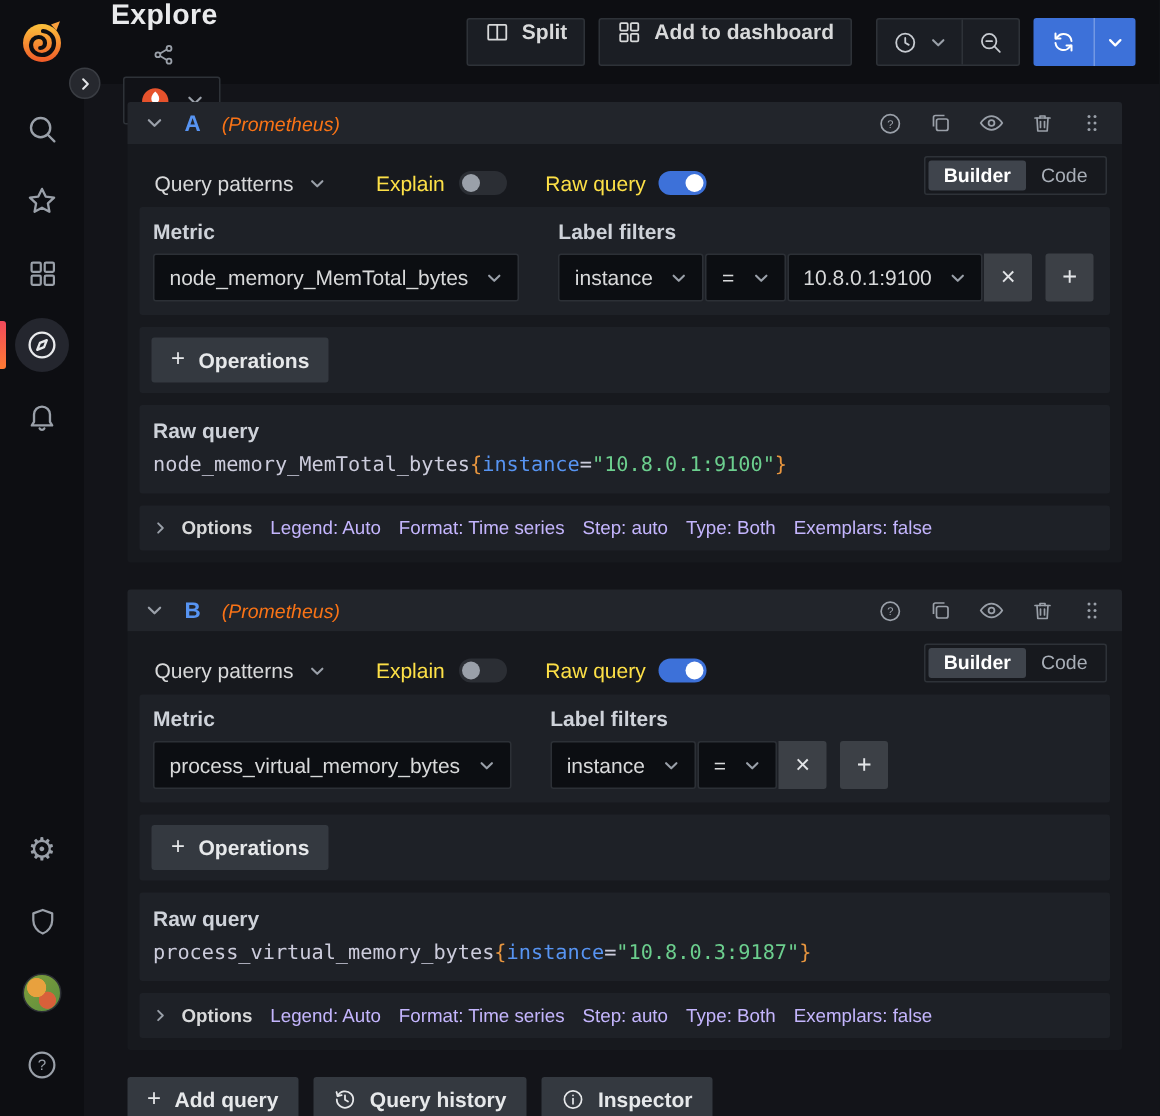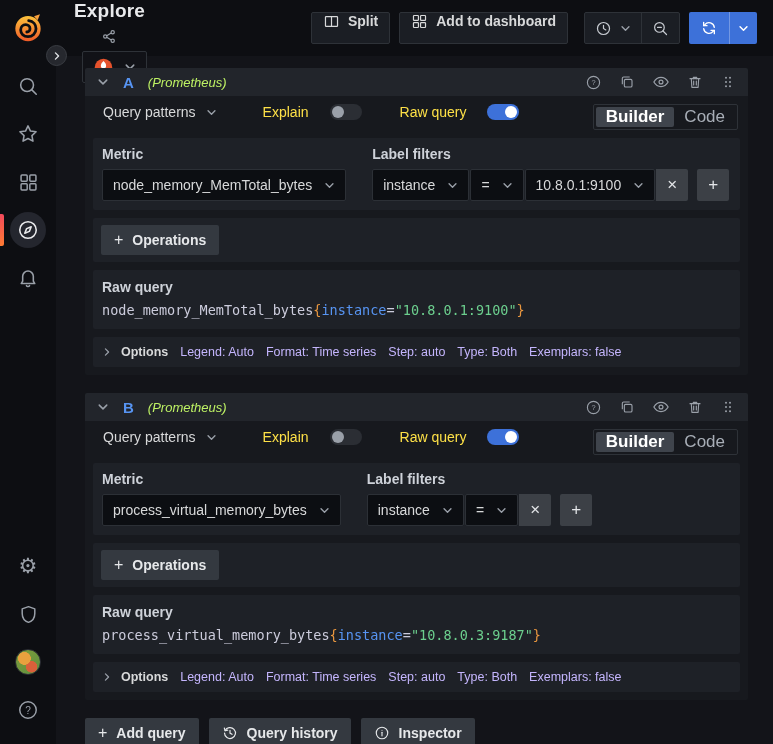--- a/index.html
+++ b/index.html
@@ -78,36 +78,36 @@
 
   
   .content { flex:1; overflow:hidden; padding:12px 25px 0 29px; }
 
   .query-panel { margin-bottom:18px; border-radius:2px; }
   .qp-header {
     height:28px; background:#22252b; border-radius:2px 2px 0 0;
     display:flex; align-items:center; gap:14px; padding:0 12px;
   }
   .qp-ref { color:#5794f2; font-weight:700; font-size:15px; }
-  .qp-ds { color:#bef264; font-style:italic; font-size:13px; }
+  .qp-ds { color:#f97316; font-style:italic; font-size:13px; }
   .qp-actions { margin-left:auto; display:flex; align-items:center; gap:17px; color:#9aa0a9; }
   .qp-actions .act { display:flex; cursor:pointer; }
 
   .qp-body { background:#17191e; padding:8px; display:flex; flex-direction:column; gap:8px; border-radius:0 0 2px 2px; }
 
-  .toolbar-row { display:flex; align-items:flex-start; height:26px; padding:0 2px;gap:12px; }
+  .toolbar-row { display:flex; align-items:flex-end; height:26px; padding:0 2px; }
   .qpatterns { display:flex; align-items:center; gap:10px; background:transparent; border:none; color:#d8d9da; font-size:14px; font-family:inherit; cursor:pointer; padding:0 8px; }
   .tglabel { font-size:14px; color:#fde047; }
   .ml24 { margin-left:26px; } .ml8 { margin-left:9px; }
   .switch { width:32px; height:16px; border-radius:9px; background:#2b2e34; position:relative; cursor:pointer; border:none; padding:0; }
   .switch .knob { position:absolute; top:2px; left:2px; width:12px; height:12px; border-radius:50%; background:#9aa0a9; }
   .switch.on { background:#3d71d9; }
   .switch.on .knob { left:auto; right:2px; background:#fff; }
   .seg-group { margin-left:auto; display:flex; align-items:center; border:1px solid #2e3238; border-radius:2px; padding:2px; height:26px; }
-  .seg { padding:1px 10px; font-size:17px; color:#a8aeb7; cursor:pointer; border-radius:2px; line-height:18px; }
+  .seg { padding:1px 10px; font-size:13px; color:#a8aeb7; cursor:pointer; border-radius:2px; line-height:18px; }
   .seg.active { background:#3f444c; color:#fff; font-weight:700; }
 
   .card { background:#1e2127; border-radius:2px; }
   .metric-card { padding:8px 9px 9px; display:flex; gap:26px; }
   .field-label { font-size:14px; font-weight:700; color:#ced2d9; margin-bottom:7px; }
   .controls { display:flex; align-items:center; }
   .select {
     height:32px; display:flex; align-items:center; gap:12px; padding:0 10px;
     background:#0c0e12; border:1px solid #2c3036; border-radius:2px; font-size:14px; color:#d8d9da; cursor:pointer;
     white-space:nowrap;

